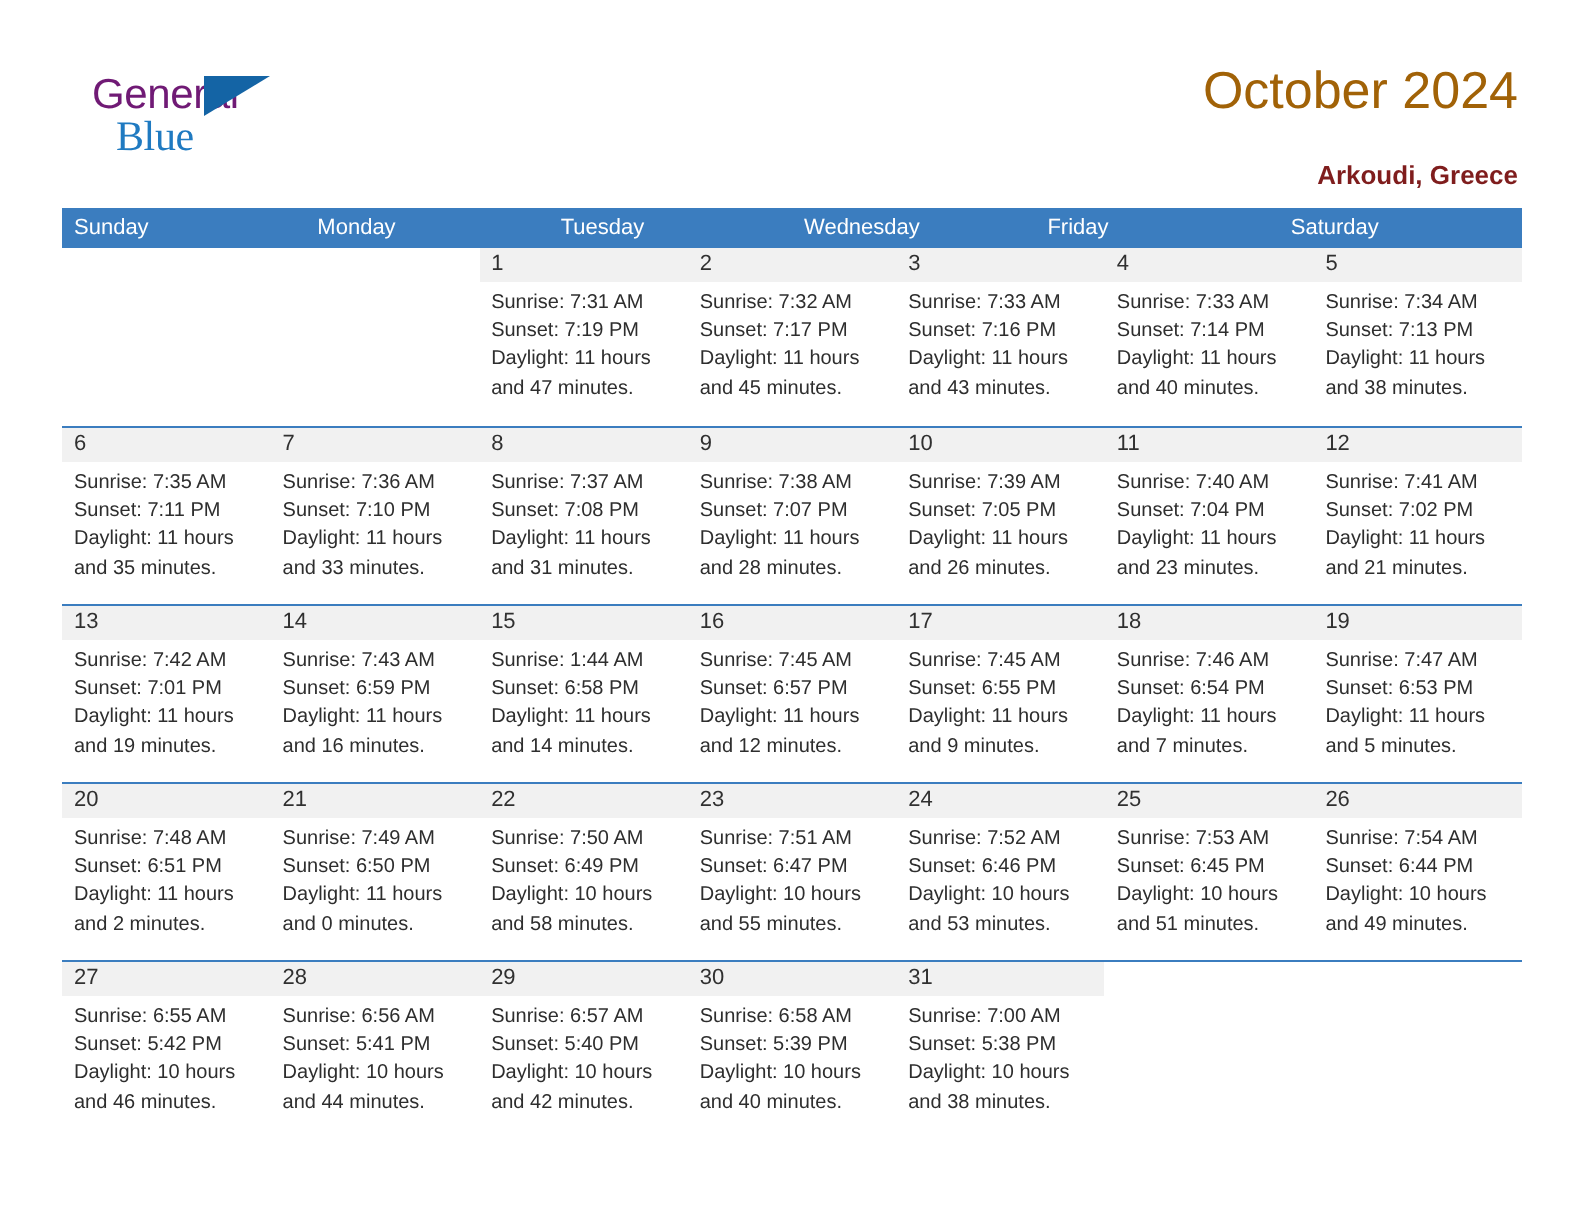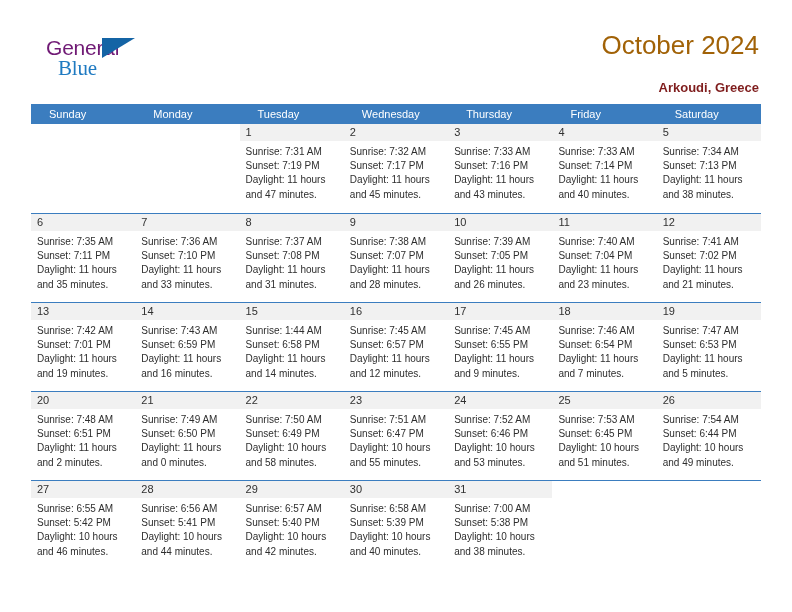--- a/index.html
+++ b/index.html
@@ -101,21 +101,21 @@
     display: flex;
     width: 100%;
     background: #3b7dbf;
     height: 20px;
   }
   .weekday {
     flex: 1 1 0;
     color: #ffffff;
     font-size: 11px;
     line-height: 20px;
-    padding-left: 18px;
+    padding-left: 6px;
     box-sizing: border-box;
     white-space: nowrap;
     overflow: hidden;
   }
 
   .week {
     display: flex;
     width: 100%;
     border-top: 1.6px solid #3b7dbf;
     height: 89px;
@@ -175,21 +175,20 @@
     </div>
 
   </div>
 
   <div class="calendar">
     <div class="weekdays">
         <div class="weekday">Sunday</div>
         <div class="weekday">Monday</div>
         <div class="weekday">Tuesday</div>
         <div class="weekday">Wednesday</div>
-        <div class="weekday">Thursday</div>
         <div class="weekday">Friday</div>
         <div class="weekday">Saturday</div>
       </div>
     <div id="weeks-container">
         <div class="week first">
           <div class="cell blank">
             <div class="cell-daynum"></div>
           </div>
           <div class="cell blank">
             <div class="cell-daynum"></div>

